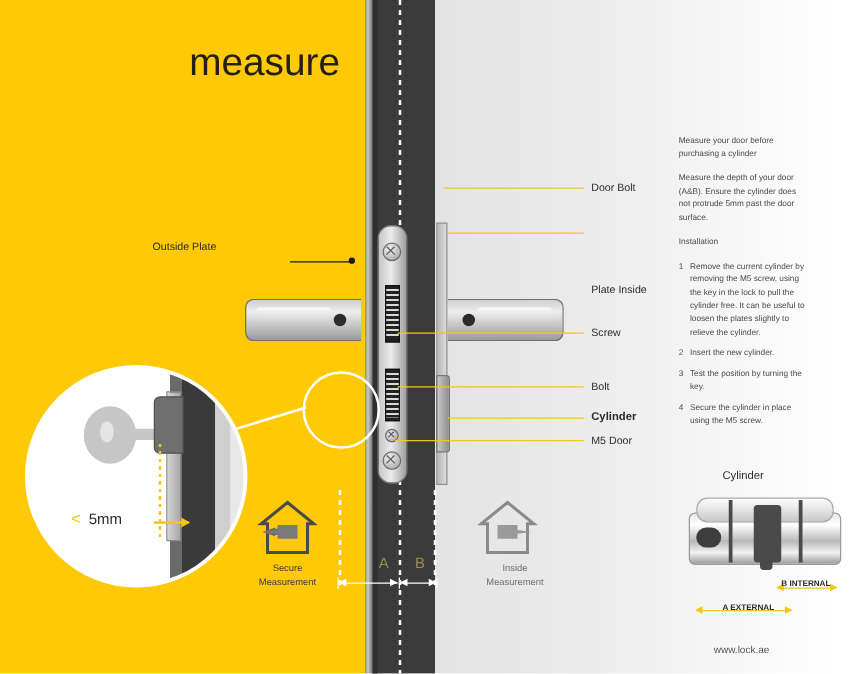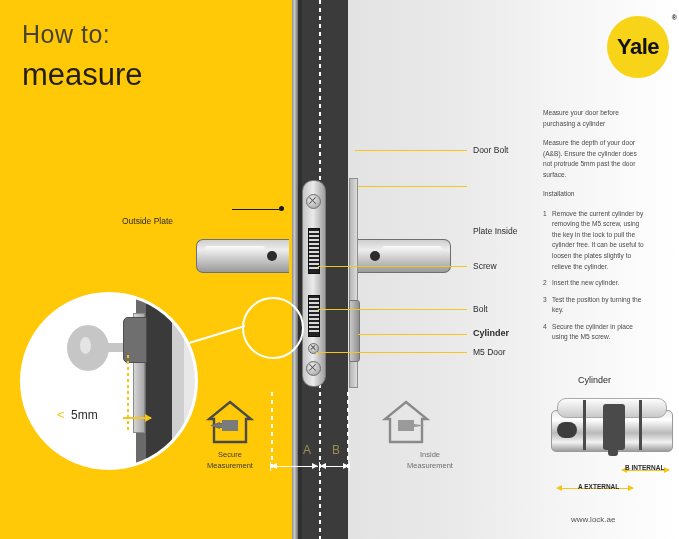--- a/index.html
+++ b/index.html
@@ -10,21 +10,21 @@
   .panel{position:absolute;top:0;bottom:0;}
   #yellow-panel{left:0;width:292px;background:#FFC907;}
   #door-edge-strip{left:292px;width:6px;background:linear-gradient(to right,#8c8c8c,#c9c9c9 40%,#6e6e6e);}
   #dark-panel{left:298px;width:50px;background:#3b3b3b;}
   #light-panel{left:348px;width:331px;background:linear-gradient(to right,#e3e3e3 0%,#e9e9e9 30%,#f4f4f4 62%,#ffffff 100%);}
   #dark-left-shadow{left:298px;width:4px;background:#2f2f2f;}
 
   
   #title-block{position:absolute;left:22px;top:22px;width:250px;color:#333;}
   #title-howto{font-size:25px;line-height:1;letter-spacing:.5px;font-weight:300;color:#4a4333;}
-  #title-line2{font-size:31px;line-height:1.18;margin-top:10px;font-weight:300;color:#231f16;}
+  #title-line2{font-size:31px;line-height:1.18;margin-top:10px;font-weight:300;color:#231f16;text-align:right;}
   #title-line3{font-size:31px;line-height:1.18;font-weight:300;color:#231f16;}
 
   
   #yale-logo{position:absolute;left:607px;top:16px;width:62px;height:62px;border-radius:50%;
              background:#F7D417;display:flex;align-items:center;justify-content:center;}
   #yale-logo-text{font-size:22px;font-weight:bold;color:#111;letter-spacing:-.5px;position:relative;}
   #yale-logo-reg{position:absolute;top:-2px;right:-8px;font-size:7px;font-weight:bold;color:#111;}
 
   
   #right-text{position:absolute;left:543px;top:108px;width:104px;color:#4a4a4a;font-size:6.6px;line-height:1.6;}
@@ -33,21 +33,21 @@
   .step{display:flex;margin-bottom:6px;}
   .step-num{width:9px;flex:0 0 9px;}
   .step-txt{flex:1;}
 
   
   .callout{position:absolute;font-size:8.5px;color:#2b2b2b;white-space:nowrap;}
   .callout.bold{font-weight:bold;font-size:9px;}
   .lead-line{position:absolute;height:1px;background:#F5C518;}
 
   
-  #outside-plate-label{position:absolute;left:122px;top:216px;font-size:8.5px;color:#2b2b2b;}
+  #outside-plate-label{position:absolute;left:122px;top:192px;font-size:8.5px;color:#2b2b2b;}
   #outside-plate-line{position:absolute;left:232px;top:209px;width:51px;height:1px;background:#1a1a1a;}
   #outside-plate-dot{position:absolute;left:279px;top:206px;width:5px;height:5px;border-radius:50%;background:#1a1a1a;}
 
   
   #faceplate{position:absolute;left:302px;top:180px;width:22px;height:205px;background:linear-gradient(to right,#c6c6c6,#ebebeb 45%,#9e9e9e);border-radius:11px;border:1px solid #7a7a7a;}
   .screw{position:absolute;width:13px;height:13px;border-radius:50%;background:radial-gradient(circle at 35% 32%,#f0f0f0,#b4b4b4 70%,#8a8a8a);border:1px solid #6d6d6d;left:306px;}
   .screw::before,.screw::after{content:"";position:absolute;left:1px;top:5px;width:9px;height:1.4px;background:#5c5c5c;}
   .screw::before{transform:rotate(45deg);}
   .screw::after{transform:rotate(-45deg);}
   #screw-top{top:194px;}
@@ -99,21 +99,21 @@
   #mag-small-circle{position:absolute;left:242px;top:297px;width:58px;height:58px;border-radius:50%;border:2px solid #fff;}
   #mag-link{position:absolute;left:176px;top:346px;width:72px;height:2px;background:#fff;transform:rotate(-17deg);transform-origin:left center;}
 
   
   .house{position:absolute;width:48px;height:48px;}
   .house svg{display:block;}
   #house-outside{left:206px;top:398px;}
   #house-inside{left:382px;top:398px;}
   .meas-label{position:absolute;font-size:7.5px;line-height:1.4;text-align:center;width:84px;}
   #label-outside{left:188px;top:450px;color:#3a3a3a;}
-  #label-inside{left:388px;top:450px;color:#6e6e6e;}
+  #label-inside{left:370px;top:450px;color:#6e6e6e;}
 
   .vdash{position:absolute;width:2px;top:392px;height:80px;
     background:repeating-linear-gradient(to bottom,#fff 0 4px,transparent 4px 8px);}
   #vdash-a-left{left:271px;background:repeating-linear-gradient(to bottom,#fff 0 4px,transparent 4px 8px);}
   #vdash-b-right{left:347px;background:repeating-linear-gradient(to bottom,#fff 0 4px,transparent 4px 8px);}
 
   #dim-row{position:absolute;left:270px;top:462px;width:80px;height:10px;}
   .dim-line{position:absolute;top:4px;height:1px;background:#fff;}
   .dim-tick{position:absolute;top:0;width:1px;height:9px;background:#fff;}
   .dim-arrow{position:absolute;top:1px;width:0;height:0;border-top:3.5px solid transparent;border-bottom:3.5px solid transparent;}
@@ -144,28 +144,23 @@
 
 <div id="page">
 
   <div class="panel" id="yellow-panel"></div>
   <div class="panel" id="door-edge-strip"></div>
   <div class="panel" id="dark-panel"></div>
   <div class="panel" id="dark-left-shadow"></div>
   <div class="panel" id="light-panel"></div>
 
   <div id="title-block">
-    <div id="title-howto">How to:</div>
     <div id="title-line2">measure</div>
   </div>
 
-  <div id="yale-logo">
-    <span id="yale-logo-text">Yale</span>
-    <span id="yale-logo-reg">®</span>
-  </div>
 
   <div id="right-text">
     <p>Measure your door before purchasing a cylinder</p>
     <p>Measure the depth of your door (A&amp;B). Ensure the cylinder does not protrude 5mm past the door surface.</p>
     <p id="install-heading">Installation</p>
     <div class="step">
       <span class="step-num">1</span>
       <span class="step-txt">Remove the current cylinder by removing the M5 screw, using the key in the lock to pull the cylinder free. It can be useful to loosen the plates slightly to relieve the cylinder.</span>
     </div>
     <div class="step">

